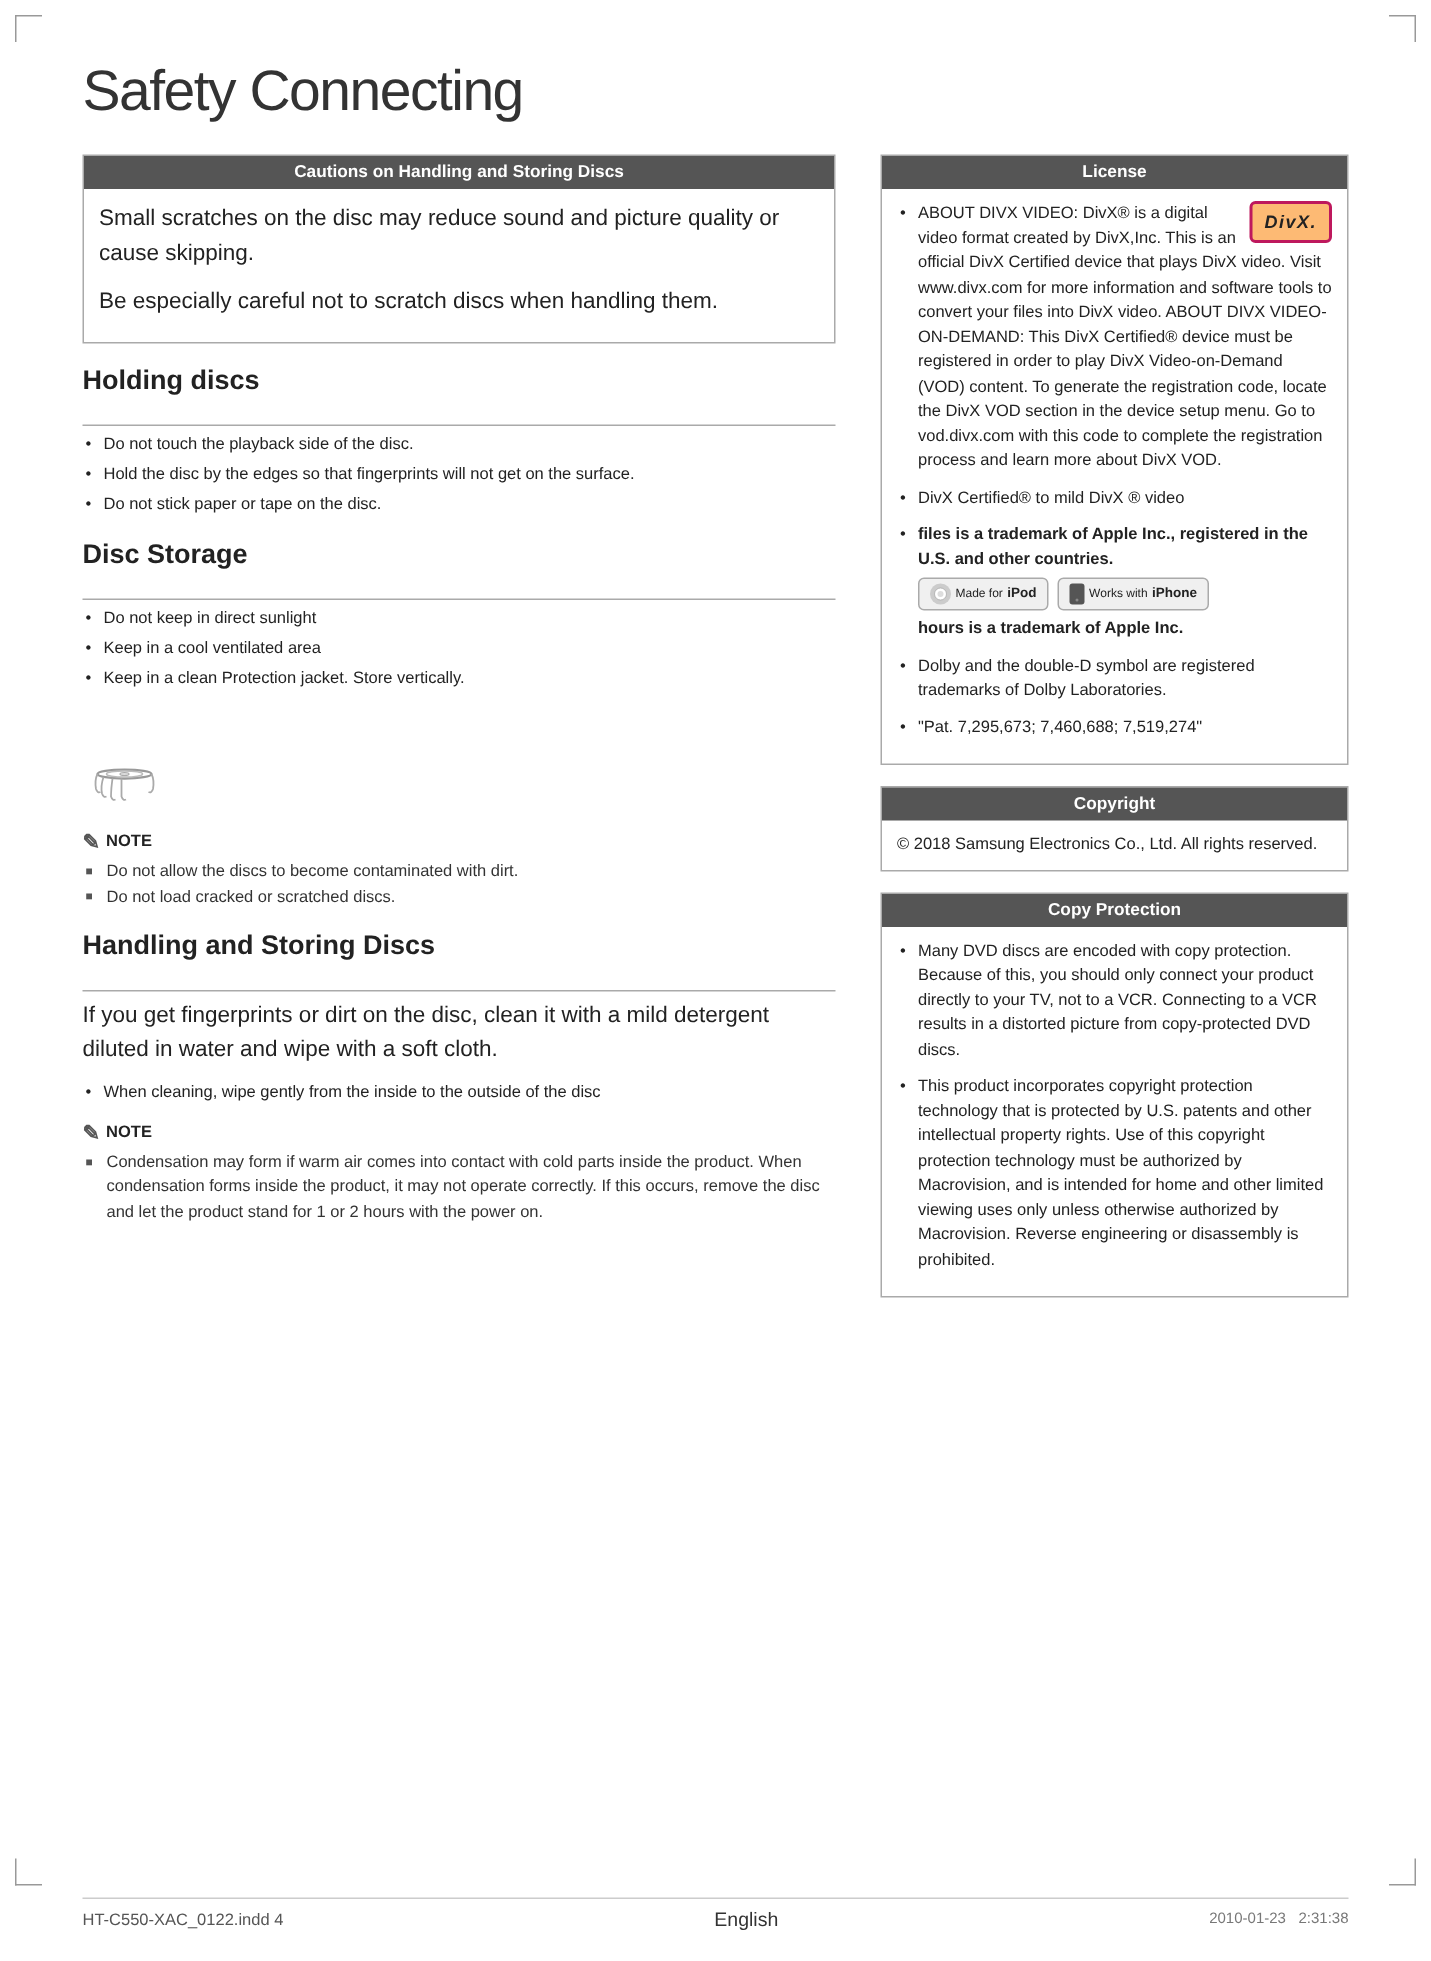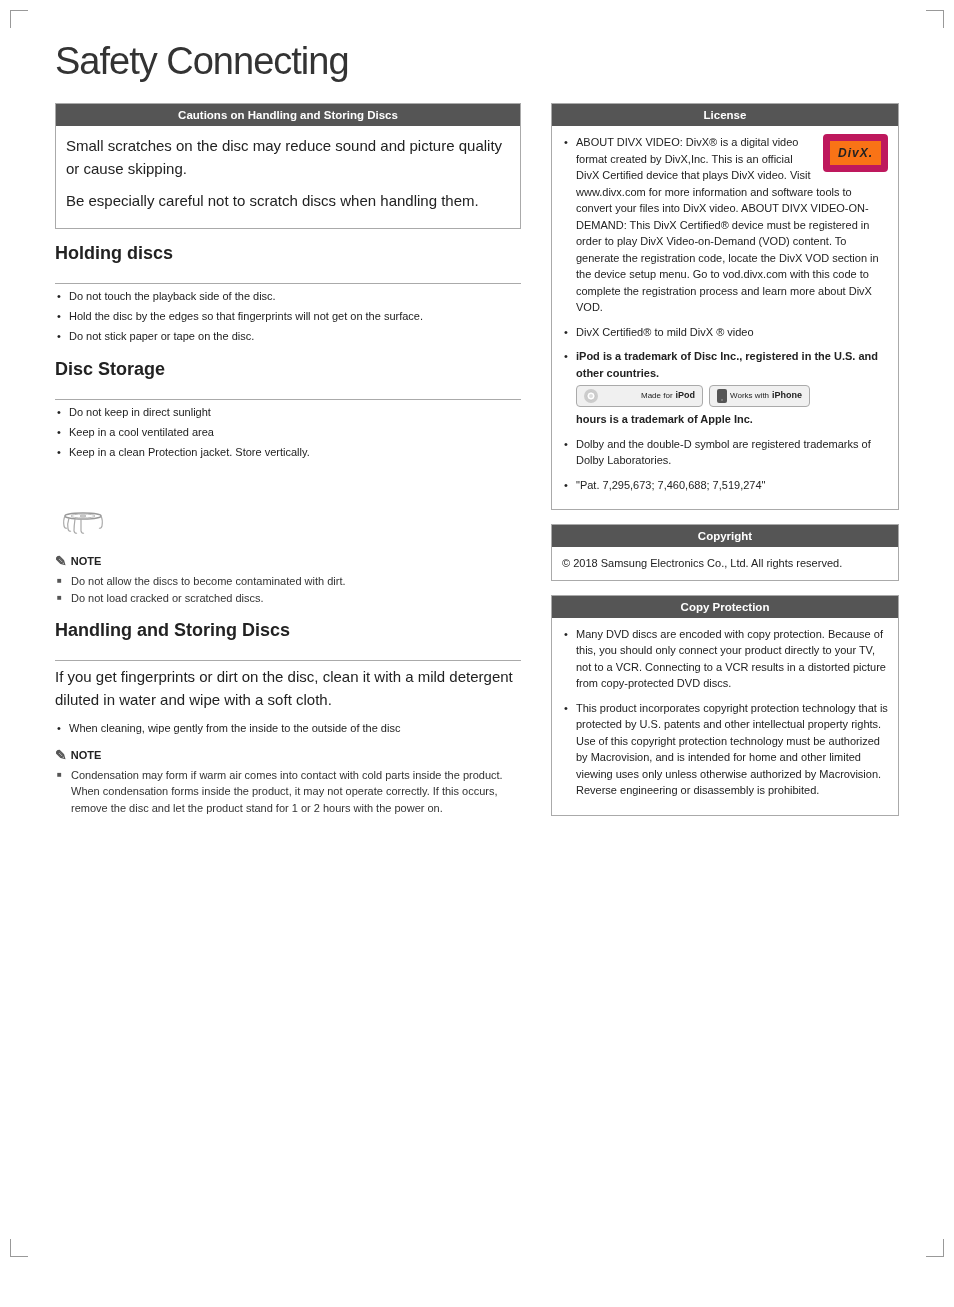--- a/index.html
+++ b/index.html
@@ -47,21 +47,21 @@
       display: flex;
       gap: 30px;
     }
 
     .col-left {
       flex: 1;
       min-width: 0;
     }
 
     .col-right {
-      width: 348px;
+      width: 312px;
       flex-shrink: 0;
     }
 
     
     .section-header {
       background: #555;
       color: #fff;
       text-align: center;
       padding: 5px 10px;
       font-size: 11.5px;
@@ -376,41 +376,41 @@
     </div>
 
     <div class="col-right">
 
       <div class="right-section">
         <div class="section-header">License</div>
         <div class="right-section-body">
           <ul class="right-bullet-list">
             <li>
               
-              <span class="divx-logo" style="float:right;margin-left:8px;border:7px solid #be185d;border-radius:4px;padding:3px 8px;font-size:12px;font-weight:bold;font-style:italic;background:#f97316;color:#222;letter-spacing:1px;">DivX.</span>
+              <span class="divx-logo" style="float:right;margin-left:8px;border:2px solid #be185d;border-radius:4px;padding:3px 8px;font-size:12px;font-weight:bold;font-style:italic;background:#fdba74;color:#222;letter-spacing:1px;">DivX.</span>
               <span>ABOUT DIVX VIDEO: DivX® is a digital video format created by DivX,Inc.  This is an official DivX Certified device that plays DivX video. Visit www.divx.com for more information and software tools to convert your files into DivX video.  ABOUT DIVX VIDEO-ON-DEMAND: This DivX Certified® device must be registered in order to play DivX Video-on-Demand (VOD) content. To generate the registration code, locate the DivX VOD section in the device setup menu. Go to vod.divx.com with this  code to complete the registration process and learn more about DivX VOD.</span>
             </li>
             <li>
               <span>DivX Certified® to mild DivX ® video</span>
             </li>
             <li>
               <strong>
-                <span>iPod is a trademark of Disc Inc., registered in the U.S. and other countries.</span>
+                <span>files is a trademark of Apple Inc., registered in the U.S. and other countries.</span>
               </strong>
               
               <div class="badge-row">
 
                 <div class="badge badge-made">
                   <div class="ipod-circle">
                     <svg width="10" height="10" viewBox="0 0 10 10">
                       <circle cx="5" cy="5" r="4" fill="#fff" stroke="#aaa" stroke-width="0.5"></circle>
                       <circle cx="5" cy="5" r="2" fill="#ddd"></circle>
                     </svg>
                   </div>
-                  <span style="font-size:8px;margin-left:40px;">Made for</span>
+                  <span style="font-size:8px;">Made for</span>
                   <span style="font-size:9px;font-weight:bold;">iPod</span>
                 </div>
 
                 <div class="badge badge-works">
                   <div class="iphone-rect">
                     <svg width="8" height="12" viewBox="0 0 8 12">
                       <rect x="0" y="0" width="8" height="12" rx="1.5" fill="#555"></rect>
                       <circle cx="4" cy="10" r="1" fill="#888"></circle>
                     </svg>
                   </div>
@@ -444,14 +444,22 @@
             <li>Many DVD discs are encoded with copy protection. Because of this, you should only connect your product directly to your TV, not to a VCR. Connecting to a VCR results in a distorted picture from copy-protected DVD discs.</li>
             <li>This product incorporates copyright protection technology that is protected by U.S. patents and other intellectual property rights. Use of this copyright protection technology must be authorized by Macrovision, and is intended for home and other limited viewing uses only unless otherwise authorized by Macrovision. Reverse engineering or disassembly is prohibited.</li>
           </ul>
         </div>
       </div>
 
     </div>
 
   </div>
 
+  <div class="page-footer">
+    <span class="footer-left">HT-C550-XAC_0122.indd   4</span>
+    <span class="footer-center">English</span>
+    <span class="footer-right">
+      <span>2010-01-23</span>&nbsp;&nbsp;
+      <span>2:31:38</span>
+    </span>
+  </div>
 
 </div>
 
 </body></html>

